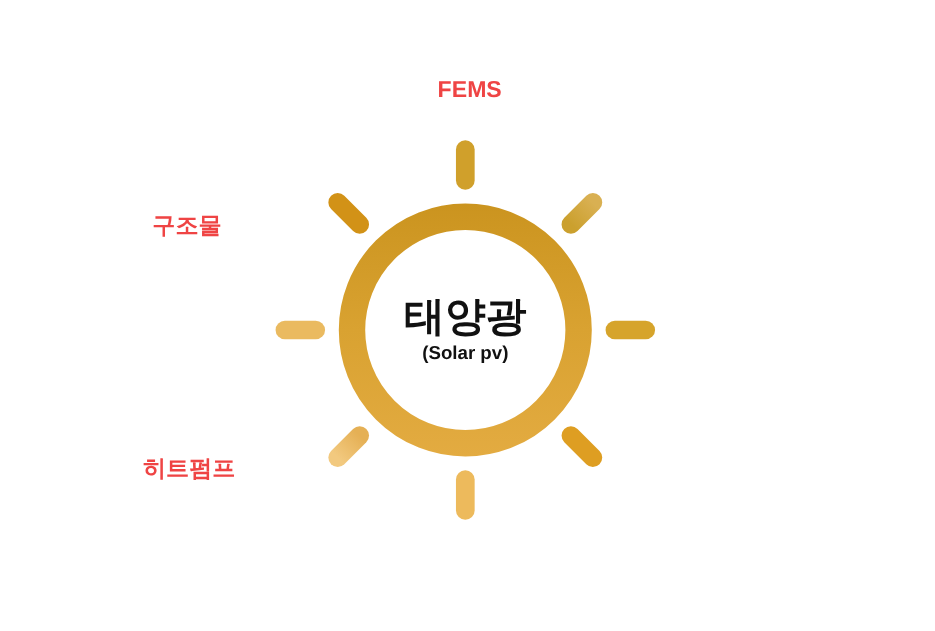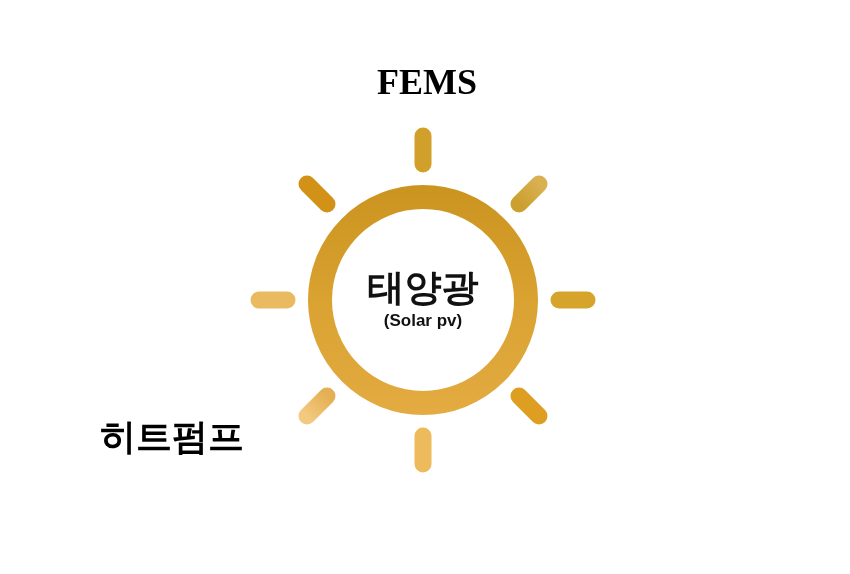--- a/index.html
+++ b/index.html
@@ -16,31 +16,30 @@
     font-family: "Liberation Sans", "DejaVu Sans", sans-serif;
   }
   .sun-svg {
     position: absolute;
     left: 0;
     top: 0;
   }
   .spoke-label {
     position: absolute;
     transform: translate(-50%, -50%);
-    font-size: 36px;
+    font-size: 21px;
     font-weight: 700;
-    color: #000000;
+    color: #ef4444;
     white-space: nowrap;
     letter-spacing: 0px;
-    font-family: Liberation Serif, serif;
   }
   .label-top          { left: 427px; top: 82px;  }
   .label-top-left     { left: 170px; top: 205px; }
   .label-right        { left: 675px; top: 205px; }
-  .label-bottom-left  { left: 172px; top: 437px; }
+  .label-bottom-left  { left: 172px; top: 426px; }
   .label-bottom-right { left: 681px; top: 461px; }
   .center-text {
     position: absolute;
     left: 423px;
     top: 299px;
     transform: translate(-50%, -50%);
     display: flex;
     flex-direction: column;
     align-items: center;
     gap: 6px;
@@ -91,15 +90,16 @@
     <line x1="259" y1="300" x2="287" y2="300" stroke-width="17" stroke-linecap="round" stroke="#EABA60"></line>
     <line x1="307" y1="184" x2="327" y2="204" stroke-width="17" stroke-linecap="round" stroke="#D29217"></line>
   </svg>
 
   <div class="center-text">
     <div class="center-title">태양광</div>
     <div class="center-subtitle">(Solar pv)</div>
   </div>
 
   <div class="spoke-label label-top">FEMS</div>
+  <div class="spoke-label label-top-left">구조물</div>
   <div class="spoke-label label-bottom-left">히트펌프</div>
 
 </div>
 
 </body></html>

